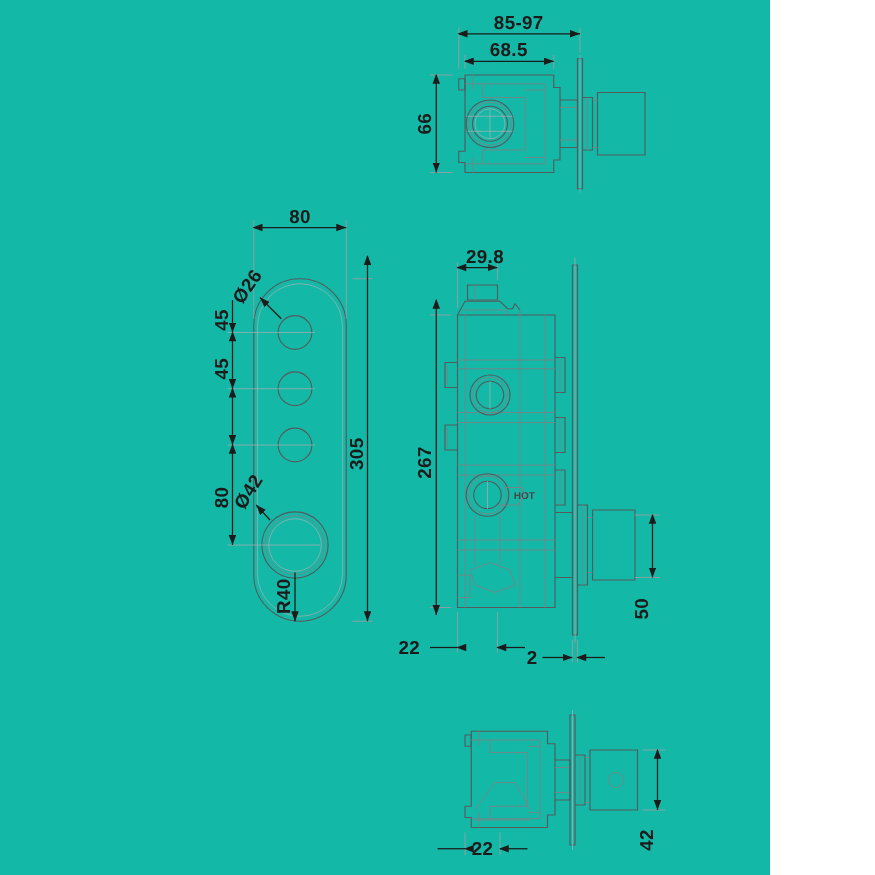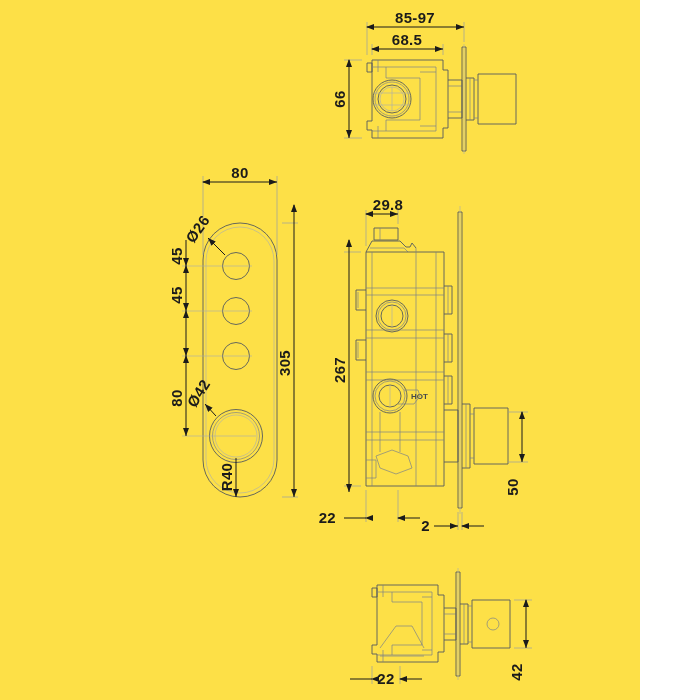--- a/index.html
+++ b/index.html
@@ -5,24 +5,23 @@
 <style>
   html, body {
     margin: 0;
     padding: 0;
     background: #ffffff;
   }
   #sheet {
     position: relative;
     width: 616px;
     height: 700px;
-    background: #fde047;
+    background: #14b8a6;
     font-family: "Liberation Sans", sans-serif;
     overflow: hidden;
-    padding-left: 24px;
   }
   #sheet svg {
     position: absolute;
     top: 0;
     left: 0;
     width: 700px;
     height: 700px;
   }
   .obj      { fill: none; stroke: #555a5e; stroke-width: 0.9; }
   .obj-thin { fill: none; stroke: #7d8287; stroke-width: 0.7; }

